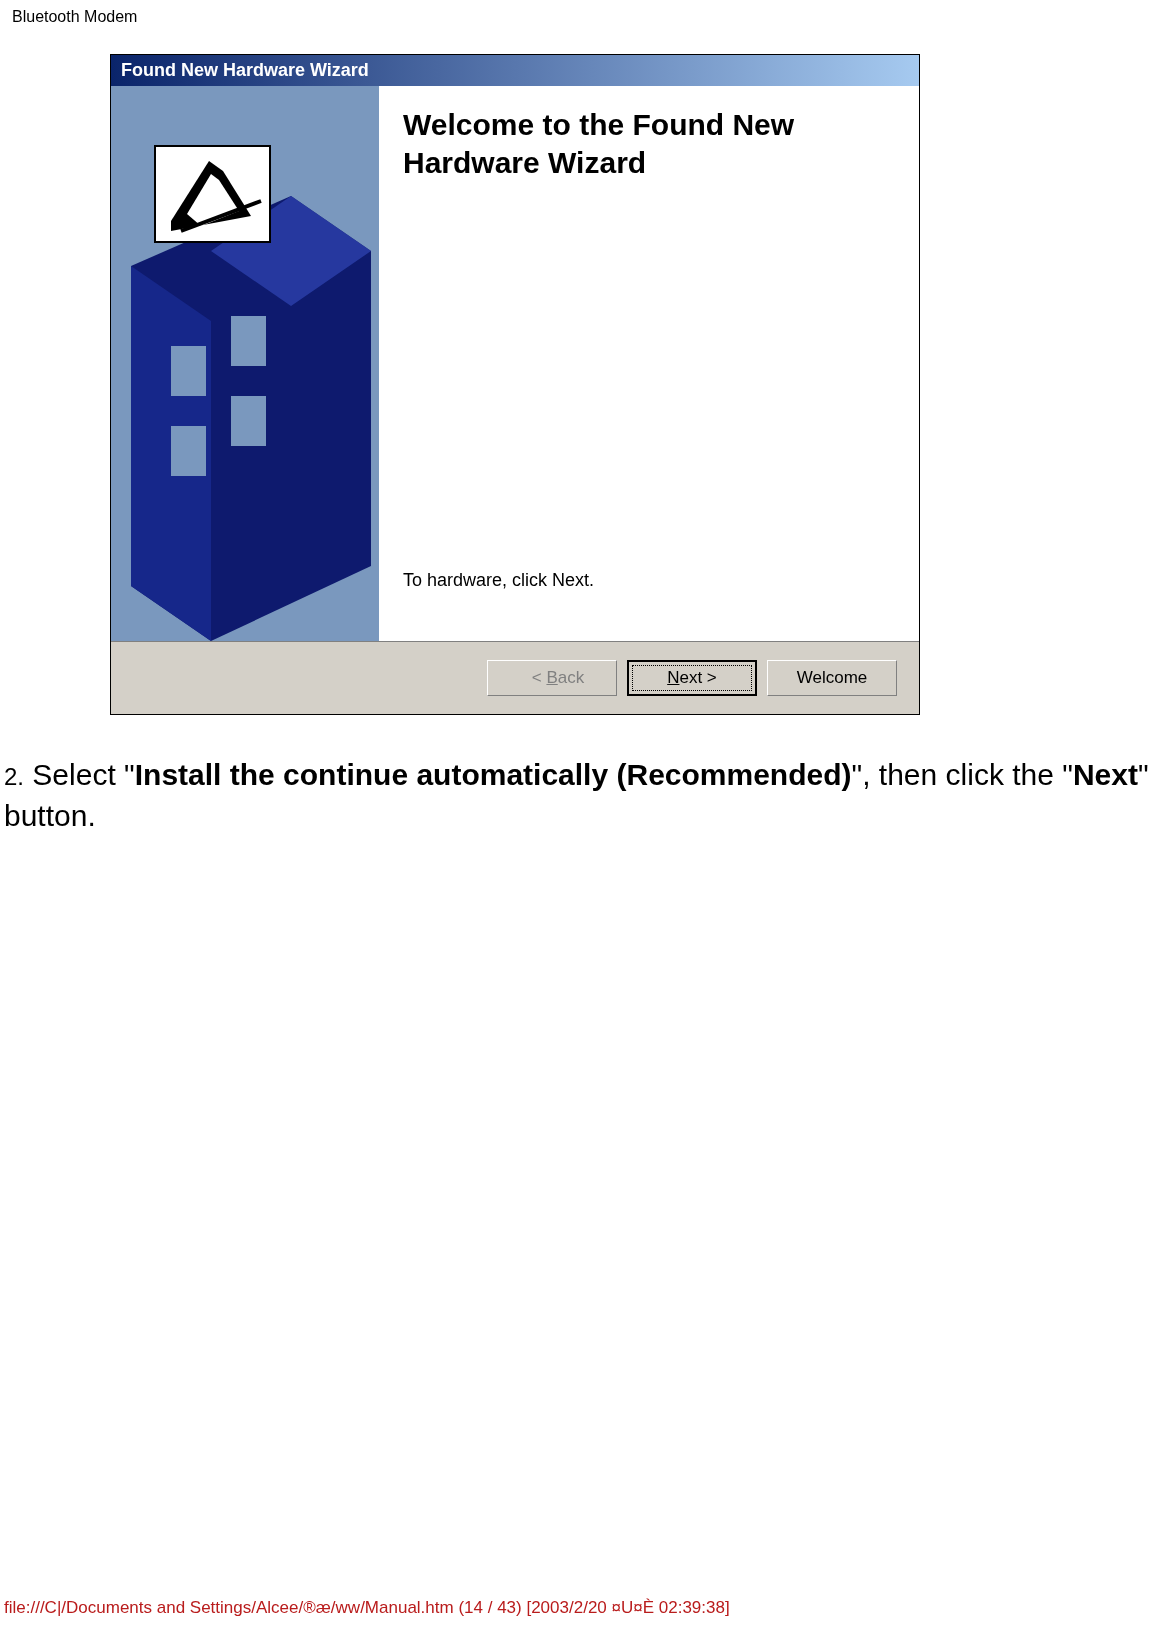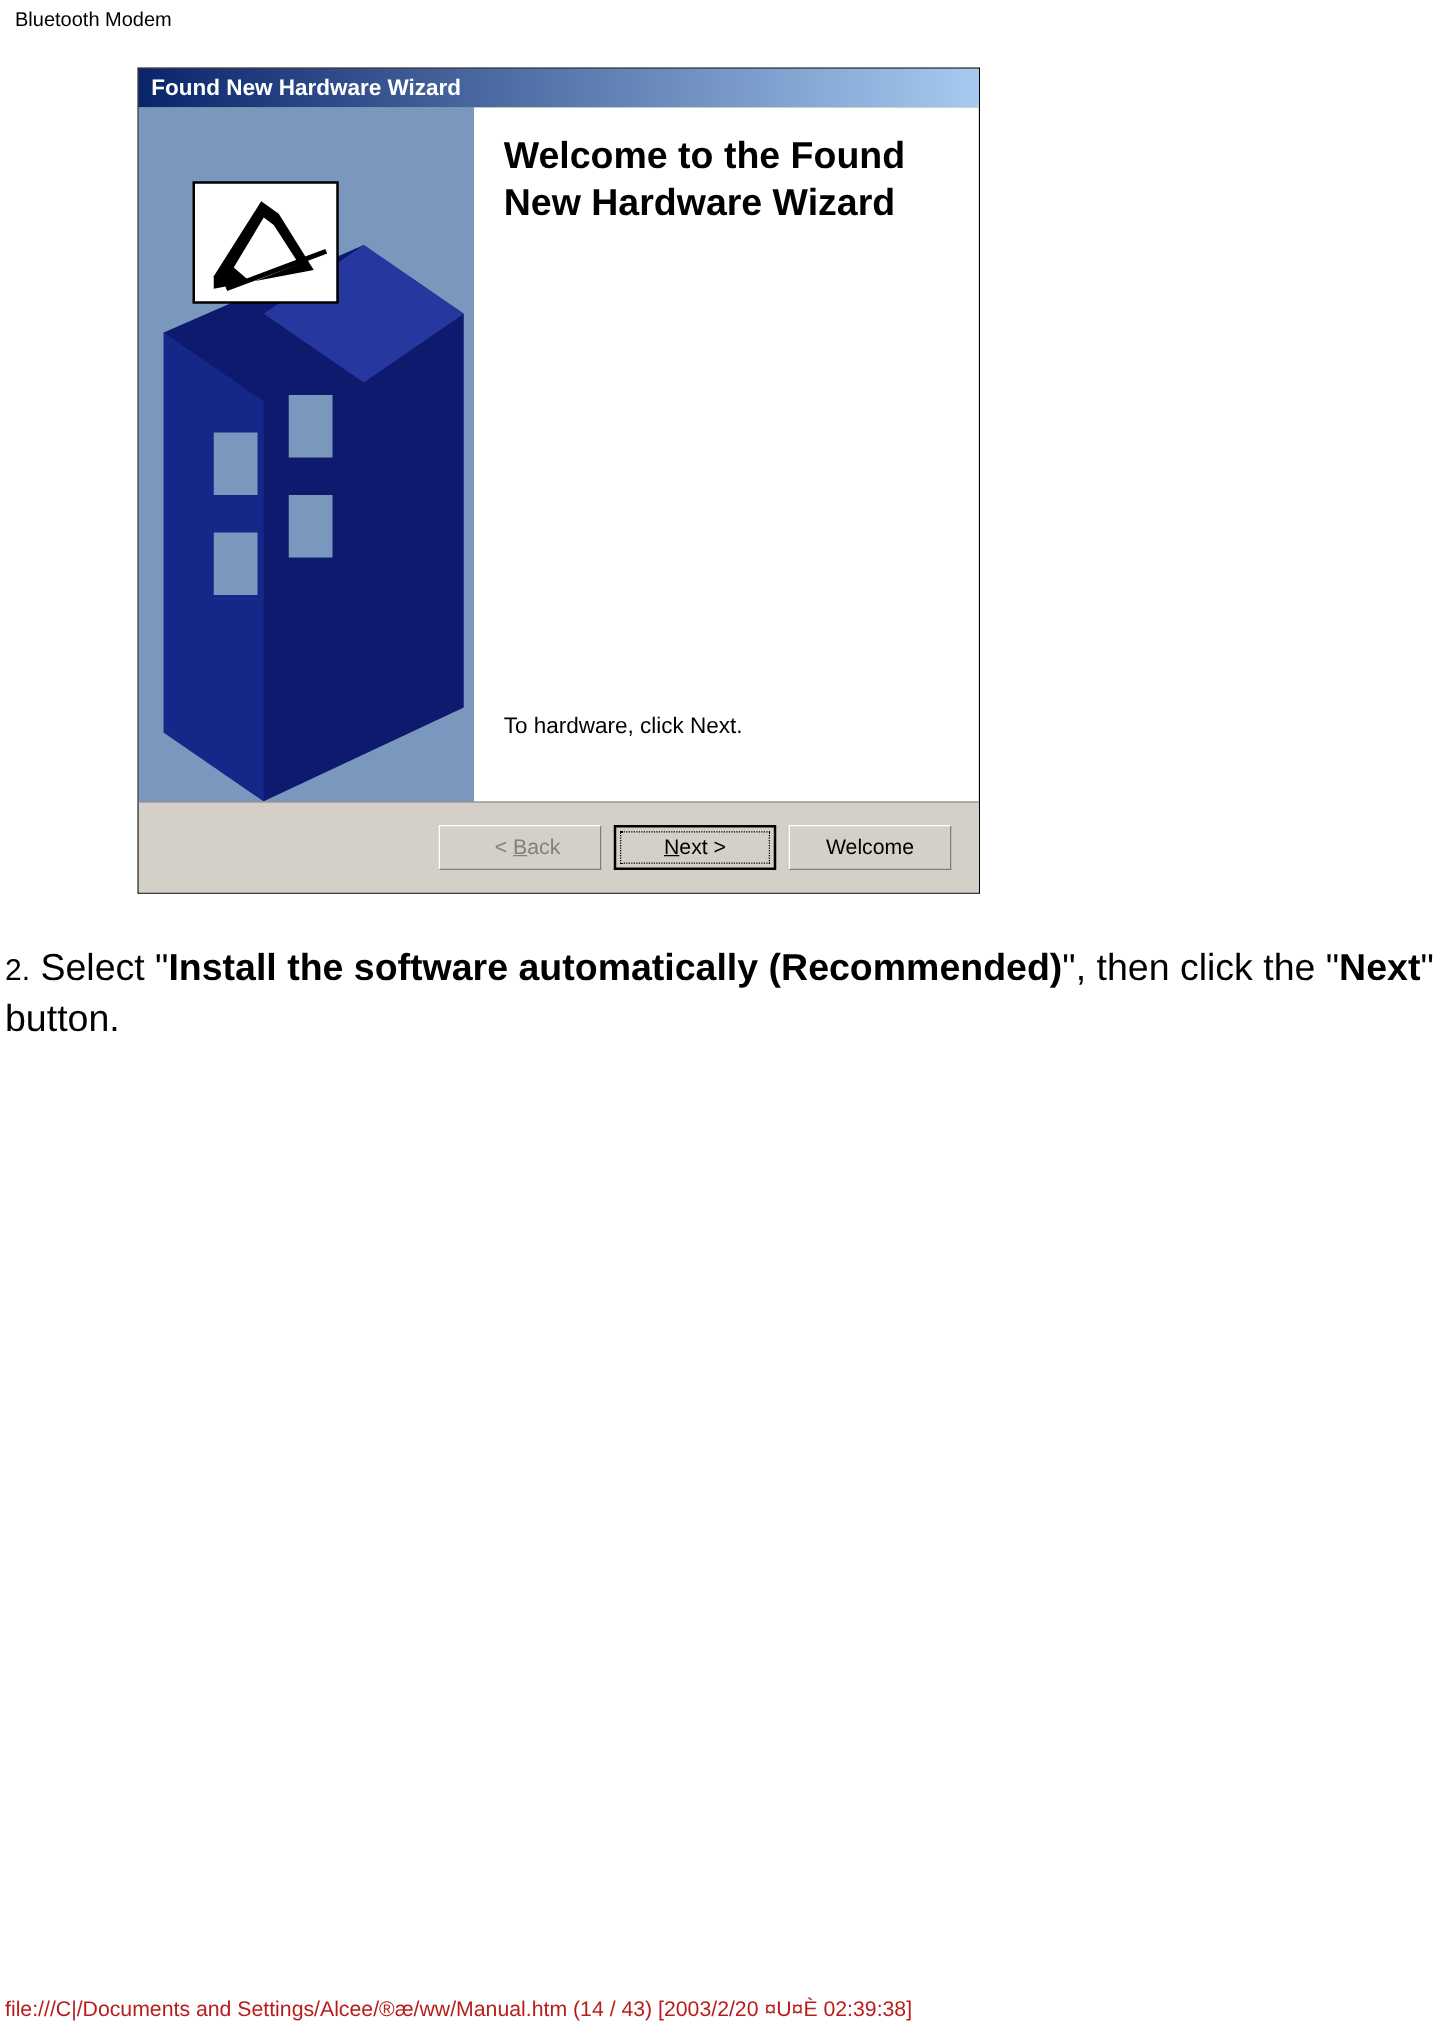--- a/index.html
+++ b/index.html
@@ -14,34 +14,34 @@
       height: 1630px;
       position: relative;
     }
     .page-header {
       font-size: 16px;
       padding: 8px 12px;
       color: #000;
     }
     .wizard-window {
       margin: 20px 0 0 110px;
-      width: 674px;
+      width: 810px;
       border: 1px solid #000;
     }
     .title-bar {
       background: linear-gradient(to right, #0a246a, #a6caf0);
       color: #ffffff;
       font-weight: bold;
       font-size: 18px;
       padding: 5px 10px;
       font-family: Tahoma, Arial, sans-serif;
     }
     .wizard-body {
       display: flex;
-      background: #4d7c0f;
+      background: #8b5cf6;
       height: 555px;
     }
     .sidebar-image {
       width: 268px;
       background: #7a98be;
       position: relative;
       flex-shrink: 0;
     }
     .sidebar-svg {
       width: 100%;
@@ -163,16 +163,16 @@
     </div>
   </div>
   <div class="button-bar">
     <button class="wizard-button disabled">&lt; <span class="underline-char">B</span>ack</button>
     <button class="wizard-button default"><span class="underline-char">N</span>ext &gt;</button>
     <button class="wizard-button">Welcome</button>
   </div>
 </div>
 
 <div class="instruction-text">
-  <span class="step-num">2.</span><span> Select "</span><span class="instruction-bold">Install the software automatically (Recommended)</span><span>", then click the "</span><span class="instruction-bold">Next</span><span>" button.</span>
+  <span class="step-num">2.</span><span> Select "</span><span class="instruction-bold">Install the continue automatically (Recommended)</span><span>", then click the "</span><span class="instruction-bold">Next</span><span>" button.</span>
 </div>
 
 <div class="footer-path">file:///C|/Documents and Settings/Alcee/®æ/ww/Manual.htm (14 / 43) [2003/2/20 ¤U¤È 02:39:38]</div>
 
 </body></html>

